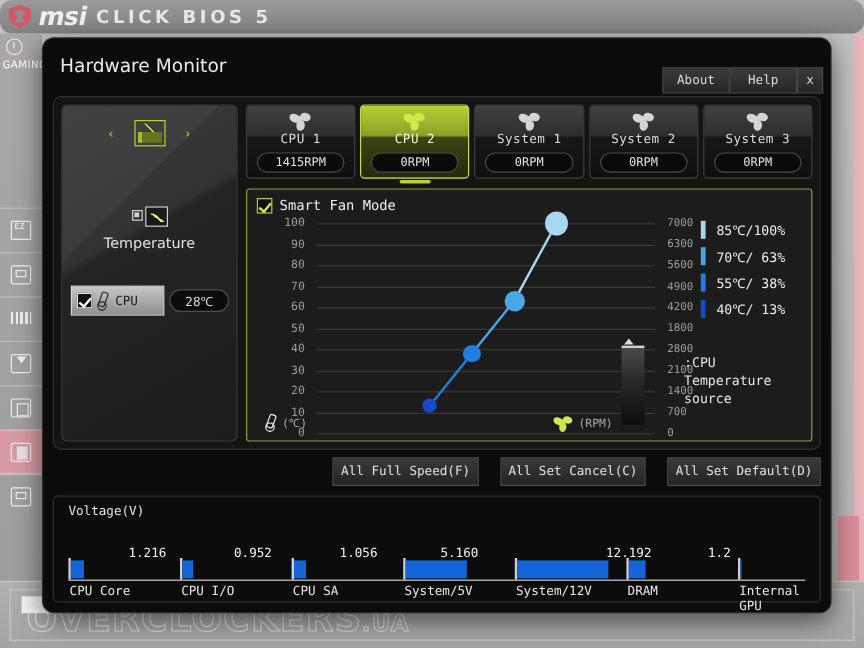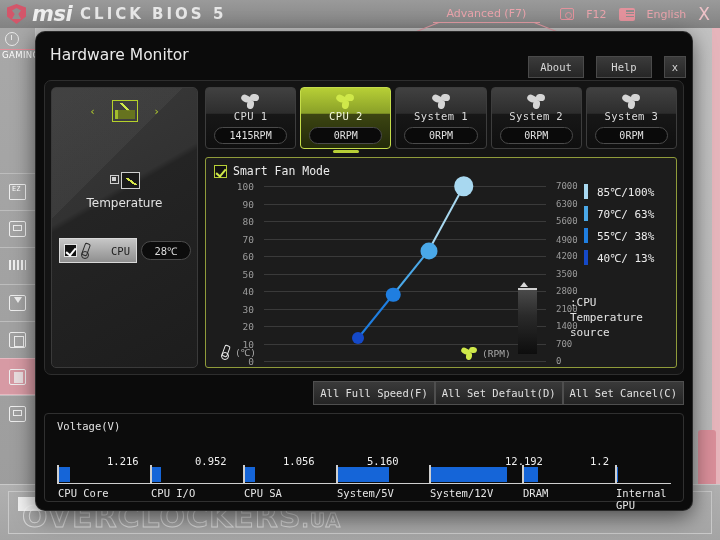--- a/index.html
+++ b/index.html
@@ -11,21 +11,21 @@
   #root { position: relative; width: 720px; height: 540px; }
 
   
   .bios-bg {
     position: absolute; inset: 0;
     background: linear-gradient(180deg,#c3c3c3 0%,#b5b5b5 100%);
   }
   .bios-topbar {
     position: absolute; left: 0; top: 0; width: 720px; height: 28px;
     background: linear-gradient(180deg,#9a9a9a 0%,#8d8d8d 55%,#828282 100%);
-    display: flex; align-items: center;
+    display: flex; align-items: center; border-radius: 10px;
   }
   .msi-shield {
     width: 19px; height: 20px; margin-left: 7px;
     background: #d3566a;
     clip-path: polygon(50% 0%,100% 18%,100% 62%,50% 100%,0% 62%,0% 18%);
     position: relative;
   }
   .msi-shield::after {
     content:""; position:absolute; left:5px; top:4px; width:9px; height:11px;
     background:#8e8e8e;
@@ -115,21 +115,21 @@
   .modal {
     position:absolute; left:36px; top:32px; width:656px; height:478px;
     background:#0b0b0b; border-radius:9px;
     box-shadow:0 0 0 1px #2a2a2a, 0 6px 22px rgba(0,0,0,.6);
     overflow:hidden;
   }
   .modal-title{
     position:absolute;left:14px;top:14px;
     font-family:"DejaVu Sans",sans-serif; font-size:15.5px; color:#e9e9e9;
   }
-  .win-btns{position:absolute;right:6px;top:24px;display:flex;gap:12px;}
+  .win-btns{position:absolute;right:6px;top:24px;display:flex;gap:0;}
   .win-btn{
     background:linear-gradient(180deg,#3b3b3b,#262626);
     border:1px solid #4a4a4a; color:#d8d8d8;
     font-size:10.5px; padding:4px 0; width:56px; text-align:center;
     font-family:"DejaVu Sans Mono",monospace;
   }
   .win-btn.x{width:22px;}
 
   .panel{
     position:absolute;left:8px;top:48px;right:8px;height:295px;
@@ -200,21 +200,21 @@
   .thermo{width:12px;height:16px;margin-left:3px;flex:none;position:relative;}
   .thermo::before{
     content:"";position:absolute;left:3px;top:0;width:4px;height:11px;
     border:1.3px solid #f0f0f0;border-radius:2px;transform:rotate(20deg);
   }
   .thermo::after{
     content:"";position:absolute;left:1px;bottom:0px;width:6px;height:6px;
     border:1.3px solid #f0f0f0;border-radius:50%;
   }
   .temp-row.r1 .thermo::before,.temp-row.r1 .thermo::after{border-color:#2a2a2a;}
-  .tname{font-size:10.5px;margin-left:19px;color:#1c1c1c;}
+  .tname{font-size:10.5px;margin-left:4px;color:#1c1c1c;}
   .temp-row.r2 .tname{color:#d6d6d6;}
   .tval{
     margin-left:4px;width:50px;height:19px;border-radius:10px;
     background:#0c0c0c;border:1px solid #4c4c4c;color:#dcdcdc;
     font-size:10.5px;display:flex;align-items:center;justify-content:center;
   }
 
   
   .fantabs{position:absolute;left:160px;top:6px;right:6px;display:flex;gap:4px;}
   .fantab{
@@ -300,21 +300,21 @@
   .therm2{width:11px;height:15px;position:relative;}
   .therm2::before{content:"";position:absolute;left:3px;top:0;width:4px;height:10px;border:1.3px solid #efefef;border-radius:2px;transform:rotate(20deg);}
   .therm2::after{content:"";position:absolute;left:1px;bottom:0;width:6px;height:6px;border:1.3px solid #efefef;border-radius:50%;}
   .fan2{width:16px;height:13px;position:relative;}
   .fan2 i{position:absolute;width:8px;height:6px;border-radius:60% 60% 60% 10%;background:#cfe84a;}
   .fan2 i:nth-child(1){left:8px;top:0;transform:rotate(12deg);}
   .fan2 i:nth-child(2){left:0;top:1px;transform:rotate(-150deg);}
   .fan2 i:nth-child(3){left:4px;top:6px;transform:rotate(100deg);}
 
   
-  .actions{position:absolute;right:8px;top:349px;display:flex;}
+  .actions{position:absolute;right:8px;top:349px;display:flex;gap:18px;}
   .act-btn{
     background:linear-gradient(180deg,#3a3a3a,#242424);
     border:1px solid #4f4f4f;color:#e0e0e0;font-size:10.5px;
     padding:5px 6px;font-family:"DejaVu Sans Mono",monospace;
   }
 
   
   .voltpanel{
     position:absolute;left:8px;right:8px;top:381px;height:89px;
     background:#0c0c0c;border:1px solid #303030;border-radius:4px;
@@ -333,31 +333,20 @@
 
 <div id="root">
 
   <div class="bios-bg">
 
     <div class="bios-topbar">
       <div class="msi-shield"></div>
       <div class="msi-word">msi</div>
       <div class="clickbios">CLICK BIOS 5</div>
 
-      <div class="adv-wrap">
-        <div class="adv-btn">
-          <span>Advanced (F7)</span>
-          <span class="adv-line"></span>
-        </div>
-        <div class="cam-ico"></div>
-        <div class="f12">F12</div>
-        <div class="fav-ico"></div>
-        <div class="lang">English</div>
-        <div class="xclose">X</div>
-      </div>
     </div>
 
     <div class="bios-left-rail">
       <div class="rail-clock"></div>
       <div class="rail-redline"></div>
       <div class="rail-gaming">GAMING</div>
       <div class="rail-icons">
         <div class="rail-ic">
             <span class="rail-glyph ez"></span>
           </div>
@@ -498,21 +487,21 @@
             <div class="ytick" style="top: 140px;">20</div>
             <div class="rtick" style="top: 140px;">1400</div>
             <div class="gridline" style="top: 122.5px;"></div>
             <div class="ytick" style="top: 122.5px;">30</div>
             <div class="rtick" style="top: 122.5px;">2100</div>
             <div class="gridline" style="top: 105px;"></div>
             <div class="ytick" style="top: 105px;">40</div>
             <div class="rtick" style="top: 105px;">2800</div>
             <div class="gridline" style="top: 87.5px;"></div>
             <div class="ytick" style="top: 87.5px; margin-left: 44px;">50</div>
-            <div class="rtick" style="top: 87.5px;">3500</div>
+            <div class="rtick" style="top: 87.5px;">1800</div>
             <div class="gridline" style="top: 70px;"></div>
             <div class="ytick" style="top: 70px;">60</div>
             <div class="rtick" style="top: 70px;">4200</div>
             <div class="gridline" style="top: 52.5px;"></div>
             <div class="ytick" style="top: 52.5px;">70</div>
             <div class="rtick" style="top: 54px;">4900</div>
             <div class="gridline" style="top: 35px;"></div>
             <div class="ytick" style="top: 35px;">80</div>
             <div class="rtick" style="top: 35px;">5600</div>
             <div class="gridline" style="top: 17.5px;"></div>
@@ -568,22 +557,22 @@
               <i></i>
               <i></i>
             </span>
           <span class="unit">(RPM)</span>
         </div>
       </div>
     </div>
 
     <div class="actions" id="actions">
         <div class="act-btn">All Full Speed(F)</div>
+        <div class="act-btn">All Set Cancel(C)</div>
         <div class="act-btn">All Set Default(D)</div>
-        <div class="act-btn">All Set Cancel(C)</div>
       </div>
 
     <div class="voltpanel">
       <div class="volt-title">Voltage(V)</div>
       <div class="volt-values" id="vvals">
           <div class="vv" style="left: 62px;">1.216</div>
           <div class="vv" style="left: 150px;">0.952</div>
           <div class="vv" style="left: 238px;">1.056</div>
           <div class="vv" style="left: 322px;">5.160</div>
           <div class="vv" style="left: 460px;">12.192</div>

